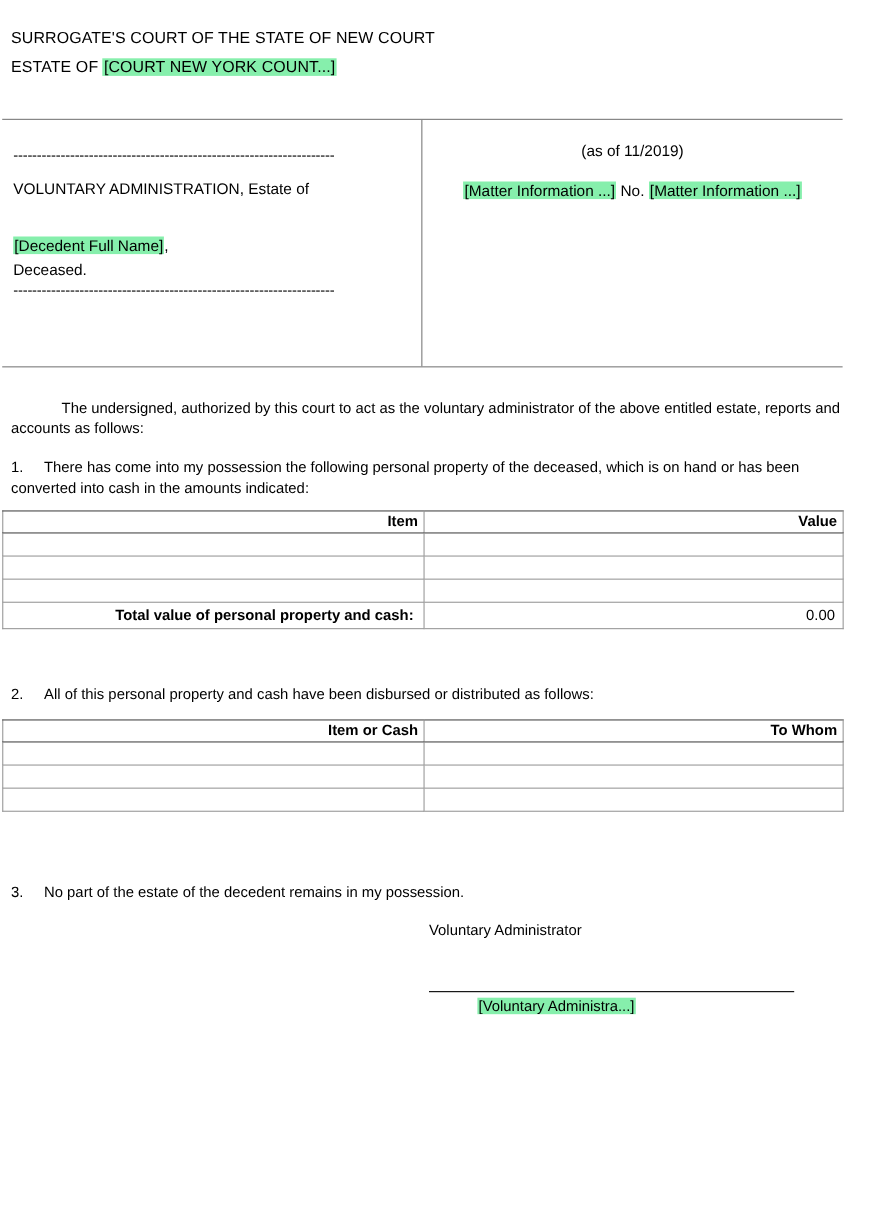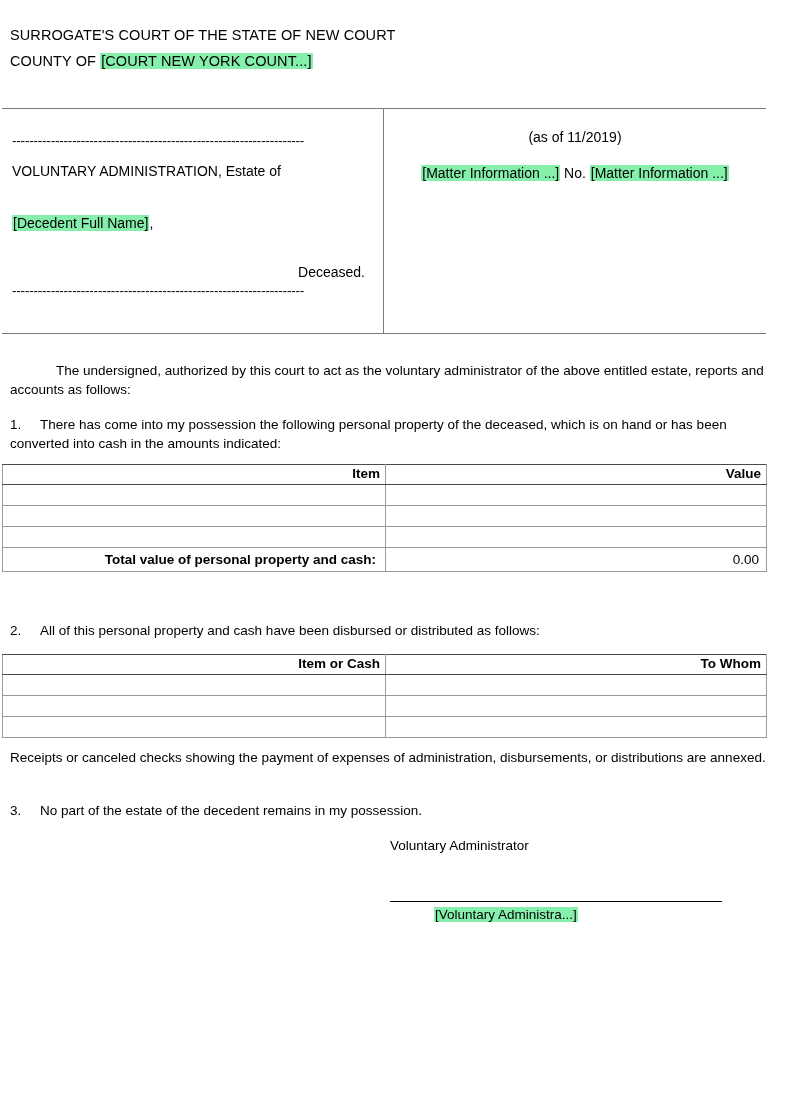--- a/index.html
+++ b/index.html
@@ -97,22 +97,21 @@
     margin-top: 11px;
   }
   .cap-decedent {
     font-size: 14px;
     line-height: 22px;
     margin-top: 30px;
   }
   .cap-deceased {
     font-size: 14px;
     line-height: 22px;
-    text-align: right;
-    margin-top: 27px;
+    text-align: left;
     padding-right: 8px;
   }
   .rep-title {
     margin-top: 50px;
     font-size: 14px;
     line-height: 18px;
     letter-spacing: 0.1px;
   }
   .rep-asof {
     margin-top: 19px;
@@ -220,21 +219,21 @@
 </head>
 <body>
 
 <div class="page">
 
   <div class="court-header">
     <div class="line">
       <span>SURROGATE'S COURT OF THE STATE OF NEW COURT</span>
     </div>
     <div class="line">
-      <span>COUNTY OF </span><span class="hl">[COURT NEW YORK COUNT...]</span>
+      <span>ESTATE OF </span><span class="hl">[COURT NEW YORK COUNT...]</span>
     </div>
   </div>
 
   <div class="caption-table">
 
     <div class="caption-left">
       <div class="dashrule top">--------------------------------------------------------------------</div>
       <div class="cap-estate">VOLUNTARY ADMINISTRATION, Estate of</div>
       <div class="cap-decedent"><span class="hl">[Decedent Full Name]</span><span>,</span></div>
       <div class="cap-deceased">Deceased.</div>
@@ -312,23 +311,20 @@
         <td class="empty"></td>
         <td class="empty"></td>
       </tr>
       <tr>
         <td class="empty"></td>
         <td class="empty"></td>
       </tr>
     </tbody>
   </table>
 
-  <div class="para" style="top:748px;">
-    <span>Receipts or canceled checks showing the payment of expenses of administration, disbursements, or distributions are annexed.</span>
-  </div>
 
   <div class="numwrap" style="top:801px;">
     <span class="num">3.</span><span class="numtext">No part of the estate of the decedent remains in my possession.</span>
   </div>
 
   <div class="sig-title" style="top:836px;">Voluntary Administrator</div>
   <div class="sig-line" style="top:901px;"></div>
   <div class="sig-name" style="top:905px;margin-left:44px;"><span class="hl">[Voluntary Administra...]</span></div>
 
 </div>

